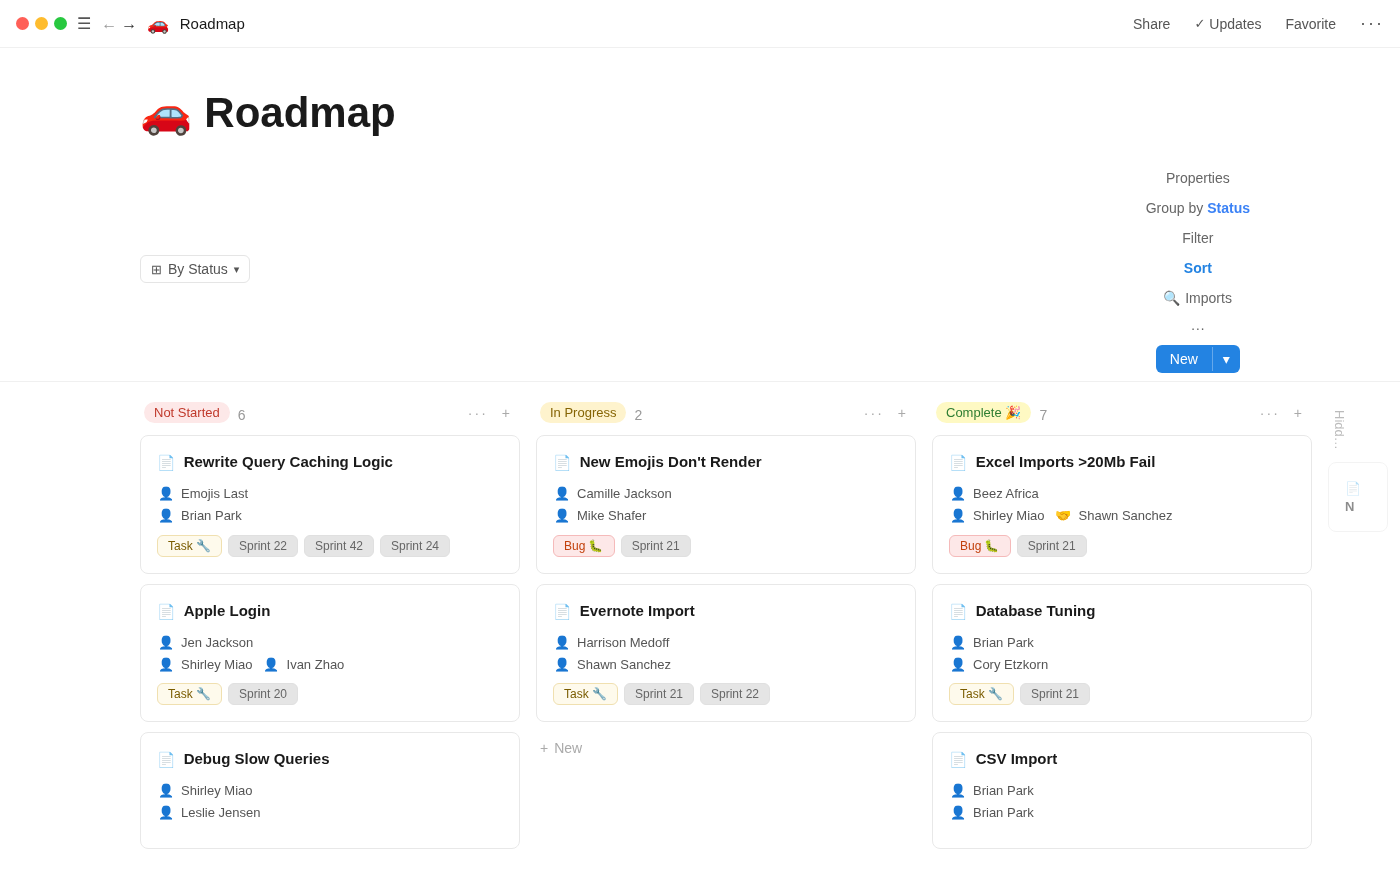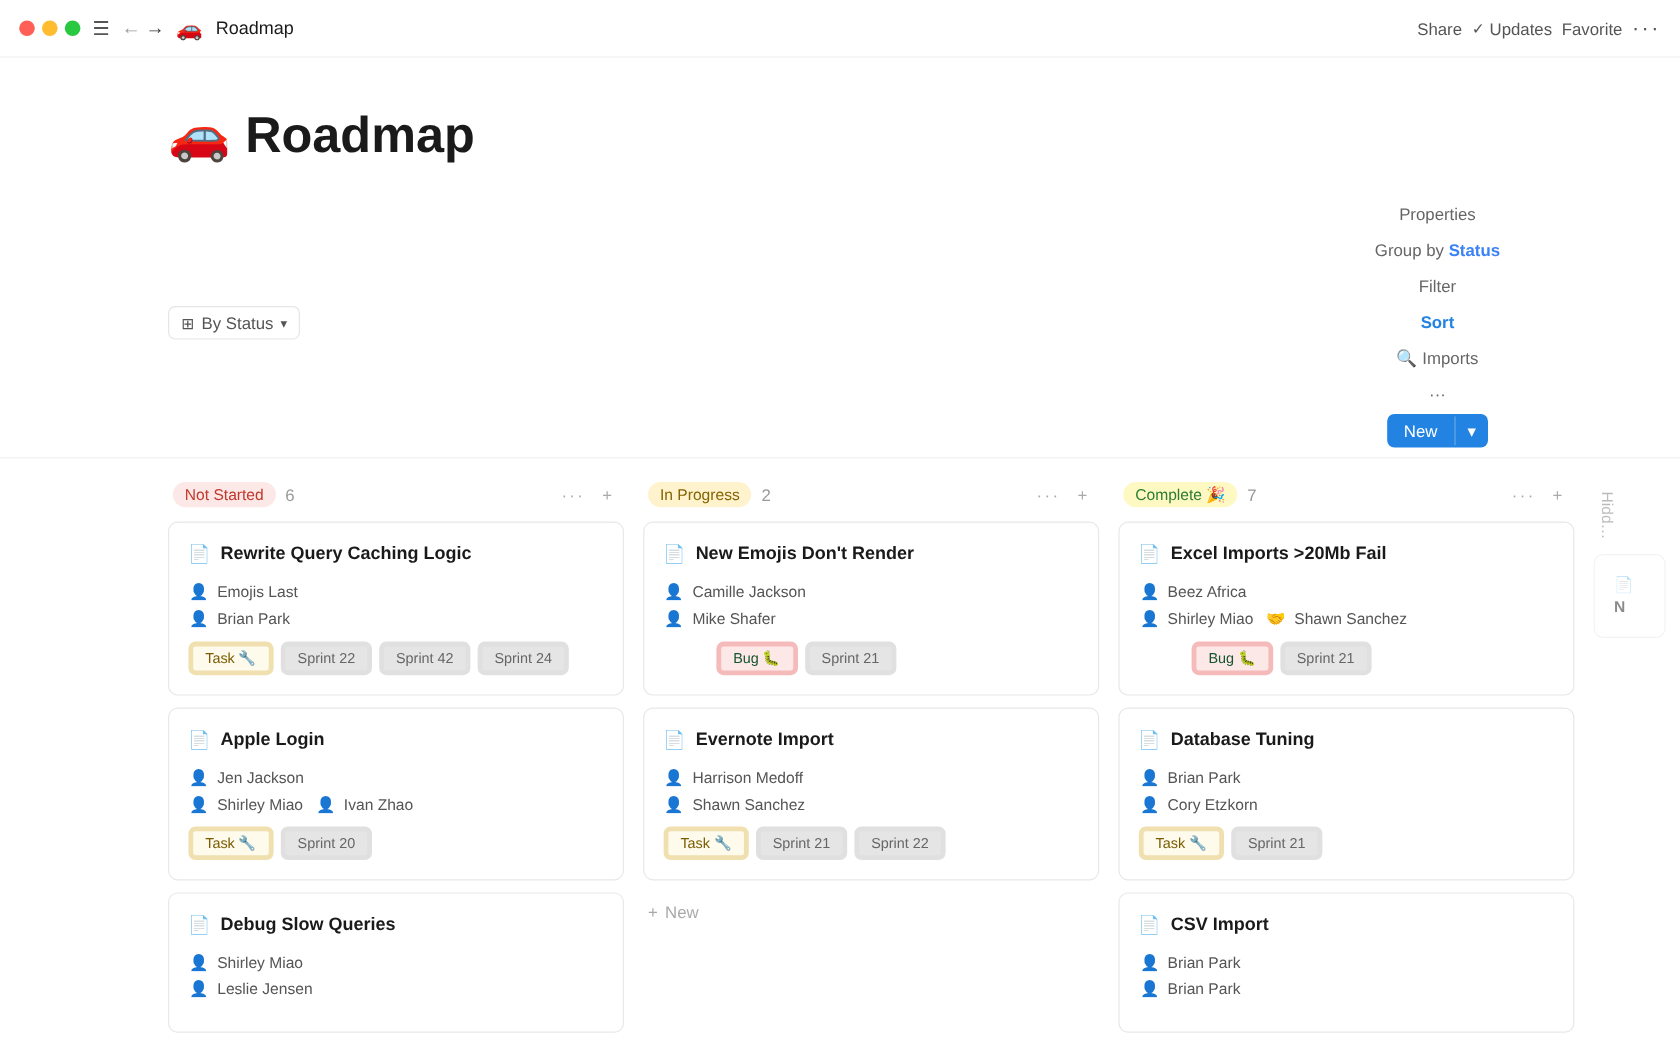--- a/index.html
+++ b/index.html
@@ -12,21 +12,21 @@
     .traffic-light { width: 13px; height: 13px; border-radius: 50%; }
     .tl-red { background: #ff5f57; }
     .tl-yellow { background: #febc2e; }
     .tl-green { background: #28c840; }
     .hamburger { font-size: 16px; color: #555; cursor: pointer; }
     .nav-arrows { display: flex; gap: 4px; }
     .nav-arrow { font-size: 16px; color: #999; cursor: pointer; user-select: none; }
     .nav-arrow.active { color: #333; }
     .page-icon-small { font-size: 18px; }
     .page-title-bar { font-size: 15px; font-weight: 500; color: #1a1a1a; }
-    .titlebar-right { display: flex; align-items: center; gap: 8px; }
+    .titlebar-right { display: flex; align-items: center; gap: 24px; }
     .titlebar-action { font-size: 14px; color: #555; cursor: pointer; display: flex; align-items: center; gap: 4px; }
     .check-icon { font-size: 13px; color: #555; }
     .more-dots { font-size: 18px; color: #555; cursor: pointer; letter-spacing: 2px; }
 
     
     .page-header { padding: 40px 140px 20px 140px; }
     .page-title { display: flex; align-items: center; gap: 12px; font-size: 42px; font-weight: 700; color: #1a1a1a; }
     .page-emoji { font-size: 42px; }
 
     
@@ -42,41 +42,41 @@
     .toolbar-action.bold-label b { font-weight: 700; color: #3b82f6; }
     .search-btn { display: flex; align-items: center; gap: 4px; font-size: 14px; color: #666; cursor: pointer; padding: 5px 8px; border-radius: 6px; }
     .new-btn { display: flex; align-items: center; gap: 0; background: #2383e2; color: #fff; border-radius: 6px; overflow: hidden; cursor: pointer; font-size: 14px; font-weight: 500; }
     .new-btn-label { padding: 6px 14px; }
     .new-btn-divider { width: 1px; background: rgba(255,255,255,0.3); height: 24px; }
     .new-btn-arrow { padding: 6px 10px; display: flex; align-items: center; }
 
     
     .board { display: flex; gap: 0; padding: 20px 140px; overflow-x: auto; align-items: flex-start; }
     .column { min-width: 380px; max-width: 380px; margin-right: 16px; }
-    .column-header { display: flex; align-items: center; gap: 8px; margin-bottom: 12px; padding: 0 4px; }
+    .column-header { display: flex; align-items: flex-end; gap: 8px; margin-bottom: 12px; padding: 0 4px; }
     .status-badge { padding: 3px 10px; border-radius: 12px; font-size: 13px; font-weight: 500; }
     .badge-not-started { background: #fde8e8; color: #c0392b; }
     .badge-in-progress { background: #fef3cd; color: #856404; }
     .badge-complete { background: #fef9c3; color: #2e7d32; }
     .col-count { font-size: 14px; color: #999; font-weight: 400; }
     .col-actions { margin-left: auto; display: flex; align-items: center; gap: 4px; }
     .col-action-btn { font-size: 14px; color: #aaa; cursor: pointer; padding: 2px 6px; border-radius: 4px; background: none; border: none; }
     .col-dots { letter-spacing: 2px; font-size: 14px; color: #aaa; cursor: pointer; padding: 2px 4px; }
 
     
     .card { background: #fff; border: 1px solid #e8e8e8; border-radius: 8px; padding: 16px; margin-bottom: 10px; cursor: pointer; transition: box-shadow 0.15s; }
     .card-title { display: flex; align-items: flex-start; gap: 8px; font-size: 15px; font-weight: 600; color: #1a1a1a; margin-bottom: 12px; line-height: 1.3; }
     .card-doc-icon { font-size: 15px; color: #888; flex-shrink: 0; margin-top: 1px; }
     .card-people { display: flex; flex-direction: column; gap: 4px; margin-bottom: 10px; }
     .person-row { display: flex; align-items: center; gap: 6px; font-size: 13px; color: #555; }
     .person-avatar { width: 18px; height: 18px; border-radius: 50%; display: inline-flex; align-items: center; justify-content: center; font-size: 13px; flex-shrink: 0; }
     .card-tags { display: flex; flex-wrap: wrap; gap: 6px; margin-top: 8px; }
-    .tag { padding: 3px 10px; border-radius: 6px; font-size: 12px; font-weight: 400; border: 4px solid #d946ef; background: #fafafa; color: #555; }
+    .tag { padding: 3px 10px; border-radius: 6px; font-size: 12px; font-weight: 400; border: 1px solid #d946ef; background: #fafafa; color: #555; }
     .tag-task { background: #fefaec; border-color: #f0e0b0; color: #7a5c00; }
-    .tag-bug { background: #fde8e8; border-color: #f5baba; color: #14532d; margin-left: 44px; }
+    .tag-bug { background: #fde8e8; border-color: #f5baba; color: #c2410c; }
     .tag-sprint { background: #e5e5e5; border-color: #e0e0e0; color: #666; }
 
     
     .new-card-btn { display: flex; align-items: center; gap: 6px; padding: 8px 4px; color: #aaa; font-size: 14px; cursor: pointer; border-radius: 6px; }
 
     
     .column-hidden { min-width: 60px; max-width: 60px; }
     .hidden-label { font-size: 13px; color: #bbb; writing-mode: vertical-rl; padding-top: 8px; }
   </style>
 </head>

